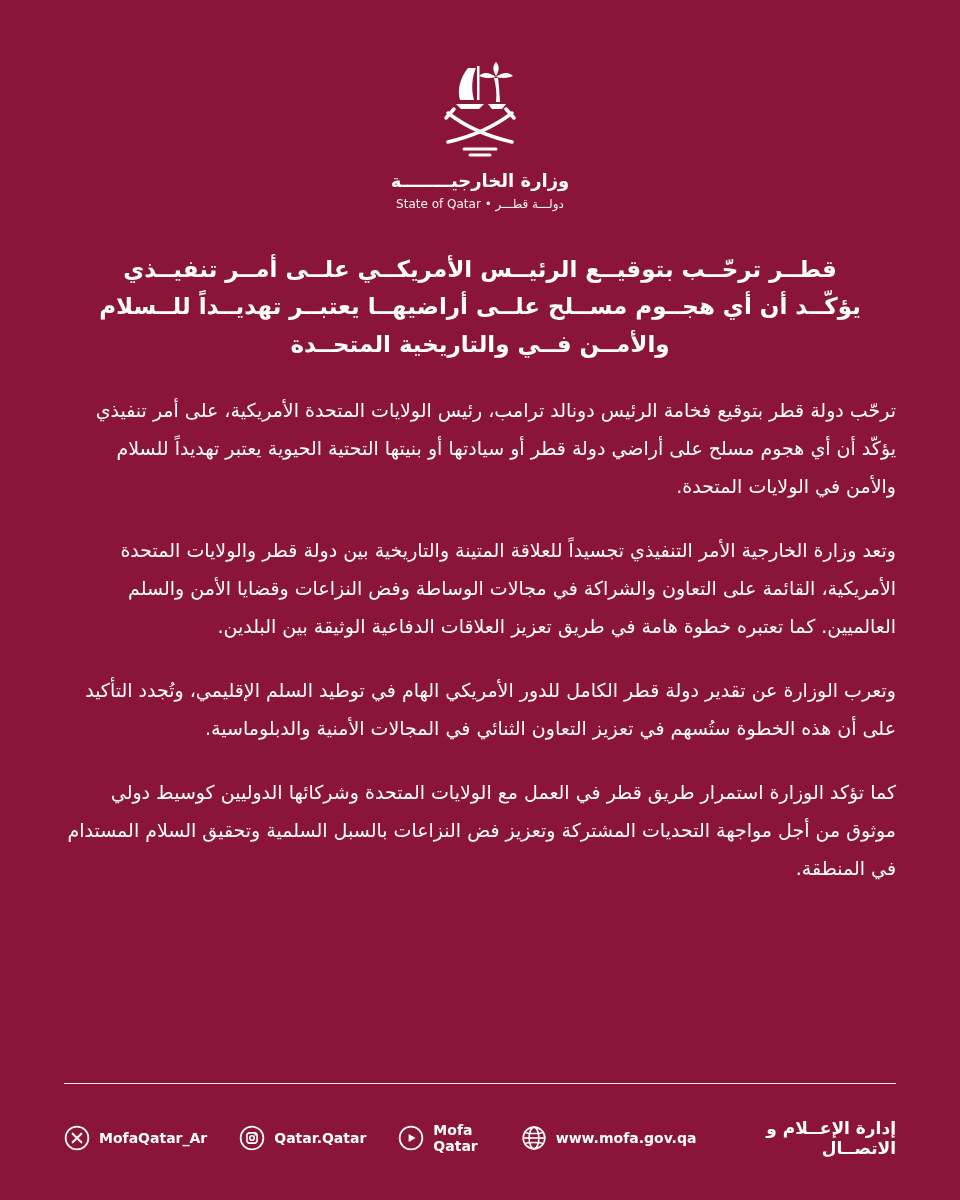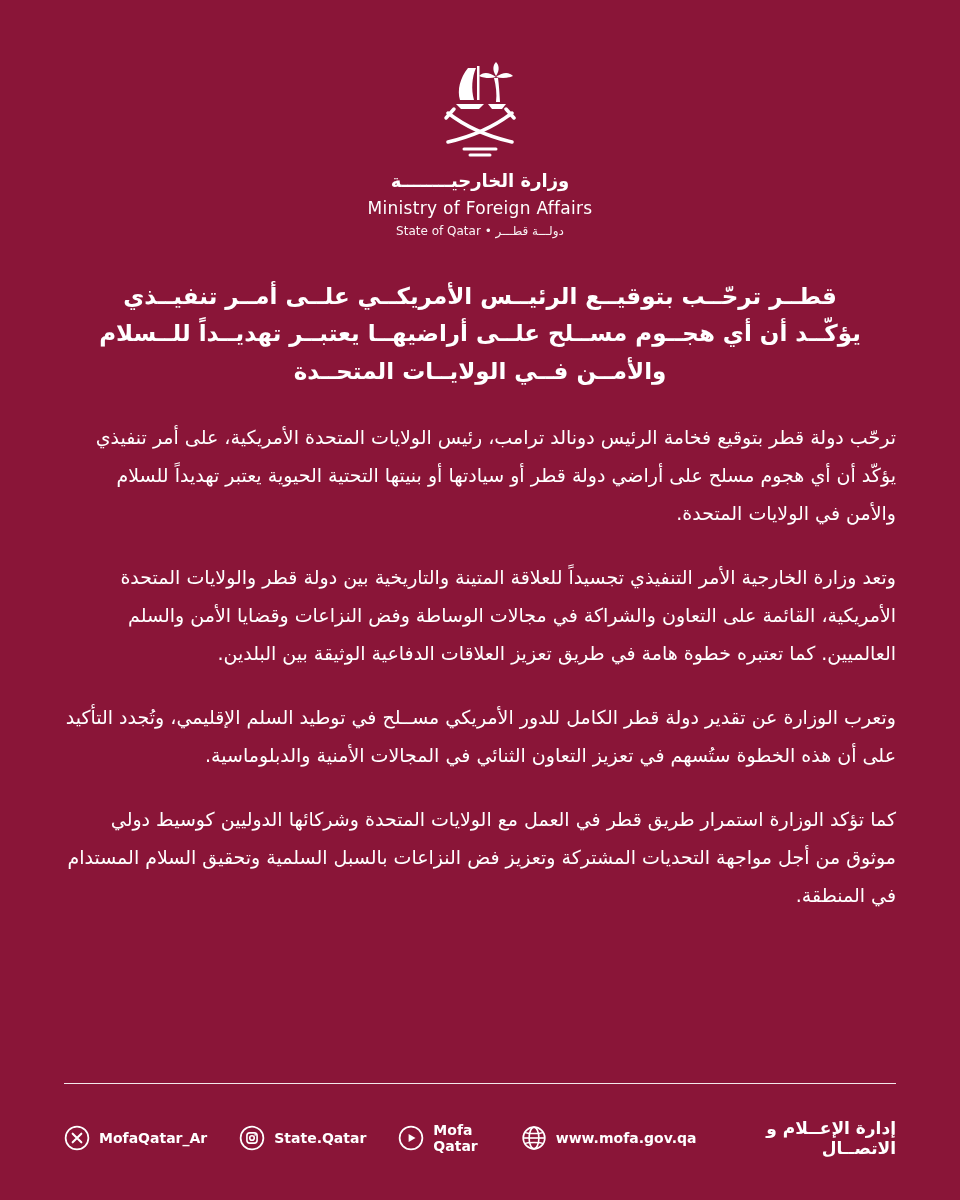--- a/index.html
+++ b/index.html
@@ -53,35 +53,34 @@
           <path d="M8 56 L16 47"></path>
           <path d="M76 56 L68 47"></path>
         </g>
         <g stroke="#FFFFFF" stroke-width="3" stroke-linecap="round">
           <path d="M26 87 H58"></path>
           <path d="M32 93 H52"></path>
         </g>
       </svg>
     </div>
     <div class="ministry-ar" lang="ar">وزارة الخارجيــــــــة</div>
-    <div class="ministry-en" lang="en">Ministry of Foreign Affairs</div>
     <div class="state-line">دولـــة قطـــر • State of Qatar</div>
   </header>
 
   <h1 class="headline" lang="ar">
     <span>قطــر ترحّــب بتوقيــع الرئيــس الأمريكــي علــى أمــر تنفيــذي</span>
     <span>يؤكّــد أن أي هجــوم مســلح علــى أراضيهــا يعتبــر تهديــداً للــسلام</span>
-    <span>والأمــن فــي الولايــات المتحــدة</span>
+    <span>والأمــن فــي والتاريخية المتحــدة</span>
   </h1>
 
 
   <div class="body" lang="ar">
     <p>ترحّب دولة قطر بتوقيع فخامة الرئيس دونالد ترامب، رئيس الولايات المتحدة الأمريكية، على أمر تنفيذي يؤكّد أن أي هجوم مسلح على أراضي دولة قطر أو سيادتها أو بنيتها التحتية الحيوية يعتبر تهديداً للسلام والأمن في الولايات المتحدة.</p>
     <p>وتعد وزارة الخارجية الأمر التنفيذي تجسيداً للعلاقة المتينة والتاريخية بين دولة قطر والولايات المتحدة الأمريكية، القائمة على التعاون والشراكة في مجالات الوساطة وفض النزاعات وقضايا الأمن والسلم العالميين. كما تعتبره خطوة هامة في طريق تعزيز العلاقات الدفاعية الوثيقة بين البلدين.</p>
-    <p>وتعرب الوزارة عن تقدير دولة قطر الكامل للدور الأمريكي مســلح في توطيد السلم الإقليمي، وتُجدد التأكيد على أن هذه الخطوة ستُسهم في تعزيز التعاون الثنائي في المجالات الأمنية والدبلوماسية.</p>
+    <p>وتعرب الوزارة عن تقدير دولة قطر الكامل للدور الأمريكي الهام في توطيد السلم الإقليمي، وتُجدد التأكيد على أن هذه الخطوة ستُسهم في تعزيز التعاون الثنائي في المجالات الأمنية والدبلوماسية.</p>
     <p>كما تؤكد الوزارة استمرار طريق قطر في العمل مع الولايات المتحدة وشركائها الدوليين كوسيط دولي موثوق من أجل مواجهة التحديات المشتركة وتعزيز فض النزاعات بالسبل السلمية وتحقيق السلام المستدام في المنطقة.</p>
   </div>
 
   <div class="footer-block">
     <hr class="divider">
     <div class="footer-row">
       <div class="socials">
 
         <span class="social">
           <span class="icon">
@@ -95,21 +94,21 @@
 
         <span class="social">
           <span class="icon">
             <svg width="26" height="26" viewBox="0 0 24 24" fill="none" stroke="#FFFFFF" stroke-width="1.6">
               <circle cx="12" cy="12" r="10.5"></circle>
               <rect x="7.3" y="7.3" width="9.4" height="9.4" rx="2.6" stroke-width="1.5"></rect>
               <circle cx="12" cy="12" r="2.1" stroke-width="1.5"></circle>
               <circle cx="14.9" cy="9.1" r="0.8" fill="#FFFFFF" stroke="none"></circle>
             </svg>
           </span>
-          <span>State.Qatar</span>
+          <span>Qatar.Qatar</span>
         </span>
 
         <span class="social">
           <span class="icon">
             <svg width="26" height="26" viewBox="0 0 24 24" fill="none" stroke="#FFFFFF" stroke-width="1.6">
               <circle cx="12" cy="12" r="10.5"></circle>
               <path d="M9.8 8.4 L16.2 12 L9.8 15.6 Z" fill="#FFFFFF" stroke="none"></path>
             </svg>
           </span>
           <span>Mofa Qatar</span>

